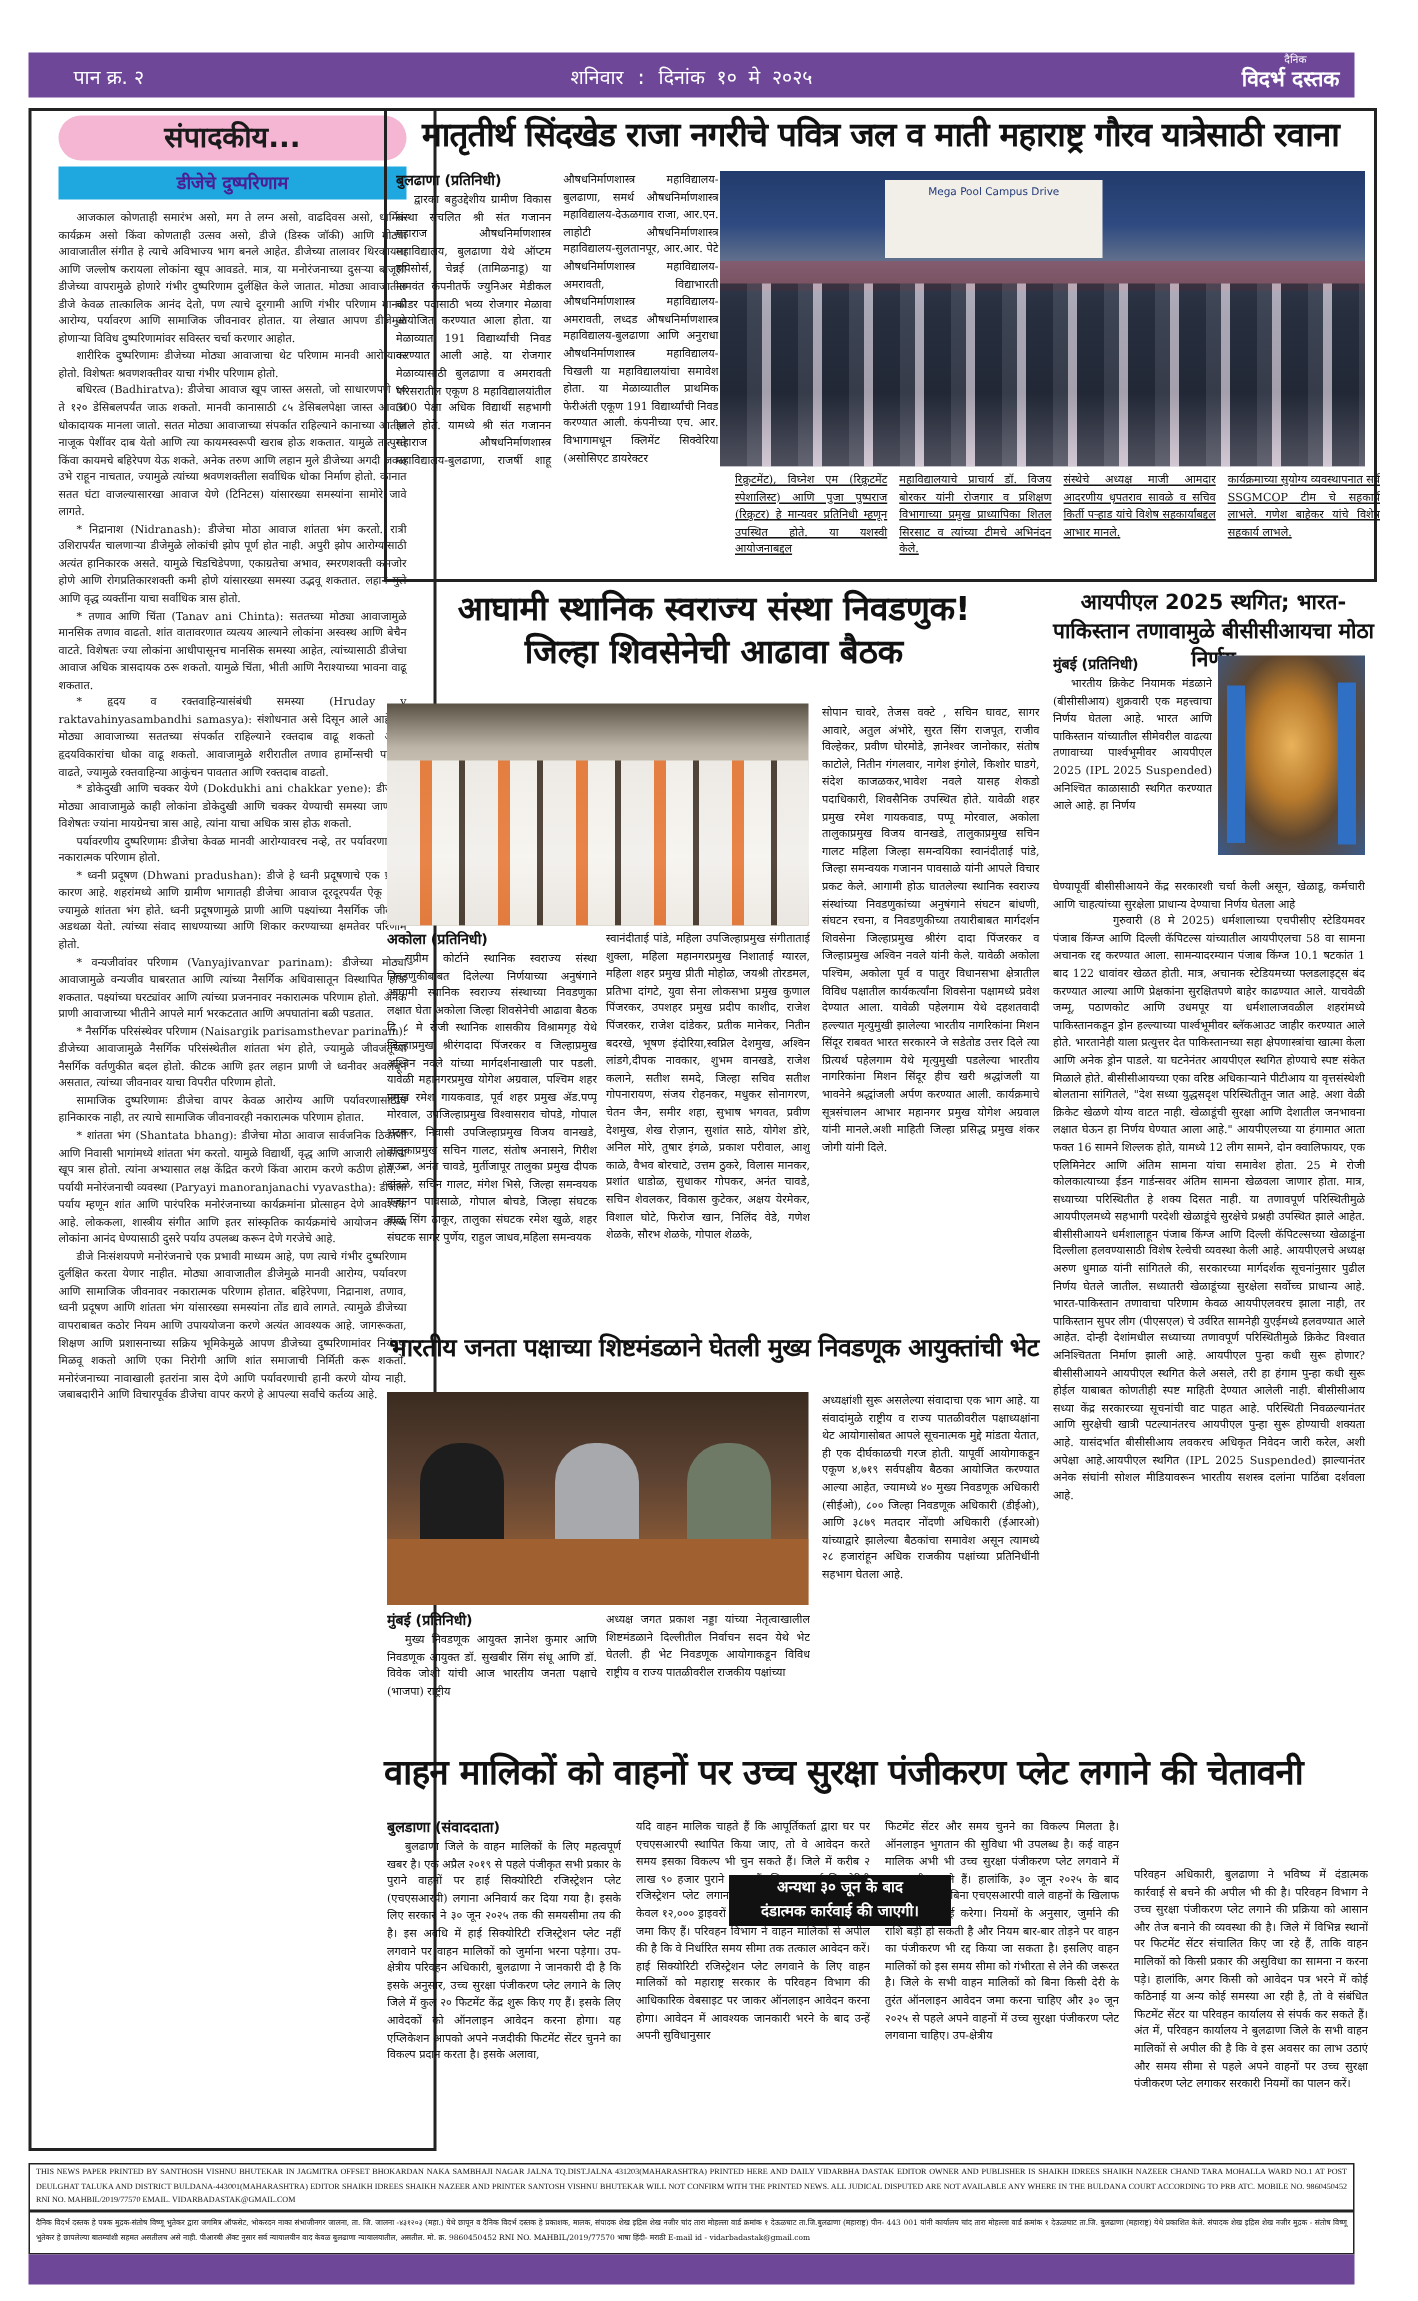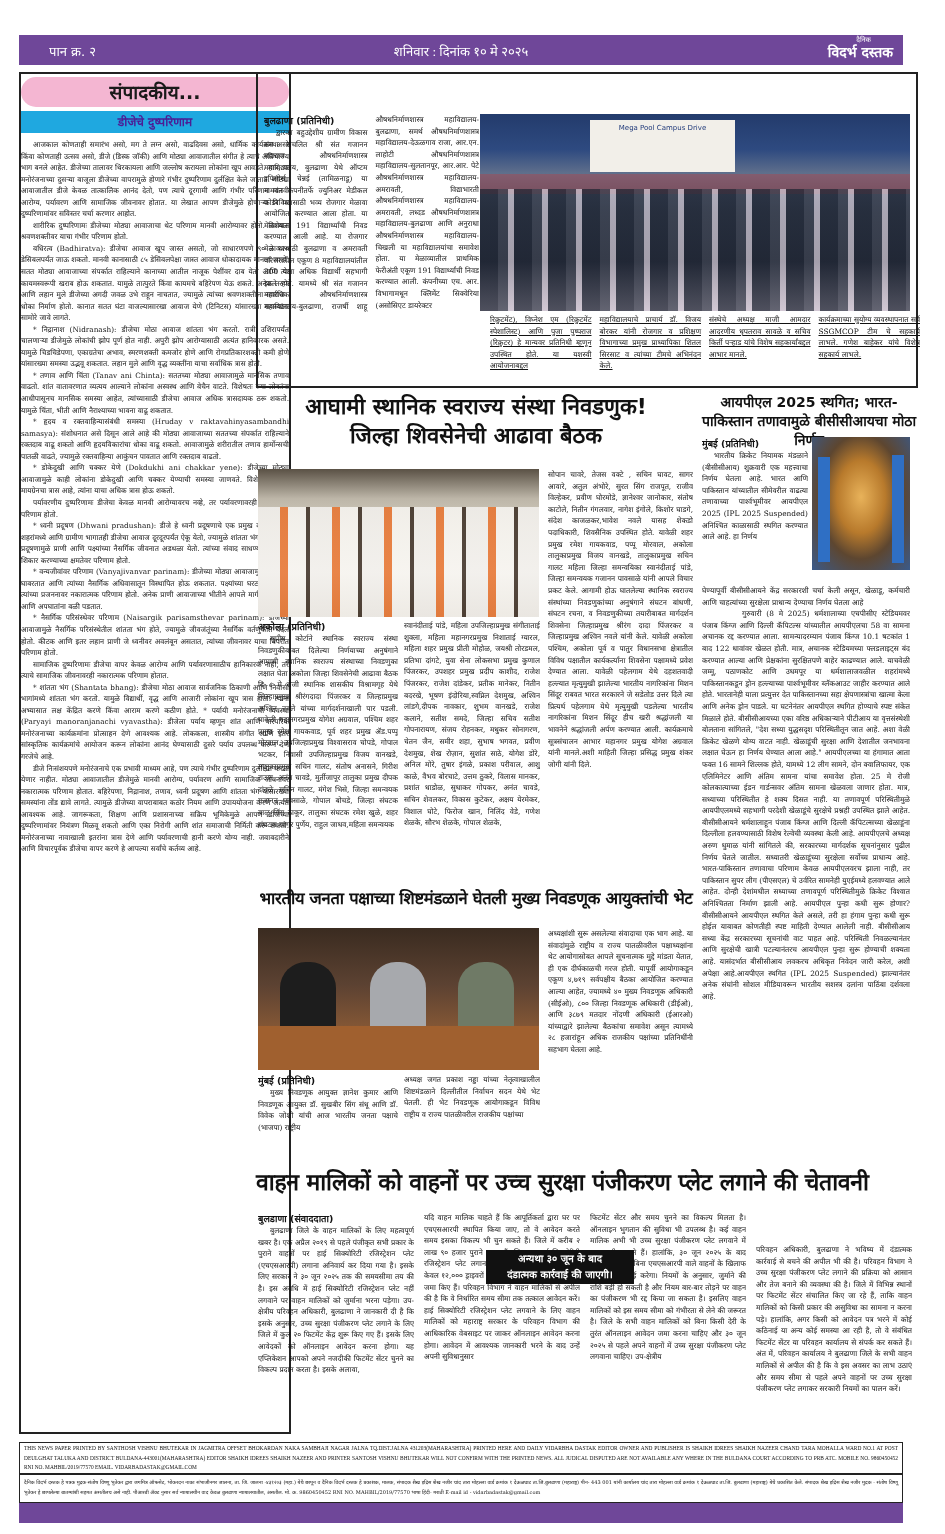--- a/index.html
+++ b/index.html
@@ -1,31 +1,31 @@
 <!DOCTYPE html>
 <html><head>
 <meta charset="utf-8">
 <style>
   * { box-sizing: border-box; margin: 0; padding: 0; }
   html, body { width: 945px; height: 1534px; background: #ffffff; overflow: hidden; }
   body { font-family: "DejaVu Serif", serif; color: #111; position: relative; }
 
   .header { position: absolute; left: 19px; top: 35px; width: 884px; height: 30px; background: #6f4799; color: #fff; }
   .header .page-no { position: absolute; left: 30px; top: 7px; font-size: 13px; font-family: "DejaVu Sans", sans-serif; }
-  .header .date { position: absolute; left: 0; right: 0; top: 7px; text-align: center; font-size: 13px; font-family: Liberation Serif, serif; }
+  .header .date { position: absolute; left: 0; right: 0; top: 7px; text-align: center; font-size: 13px; font-family: Liberation Mono, monospace; }
   .header .brand { position: absolute; right: 10px; top: 2px; text-align: right; font-family: "DejaVu Sans", sans-serif; line-height: 1; }
   .header .brand .daily { font-size: 7px; display: block; margin-right: 22px; }
   .header .brand .name { font-size: 14px; font-weight: bold; }
 
   .text { font-size: 7.4px; line-height: 11.6px; text-align: justify; font-family: "DejaVu Serif", serif; }
   .text p { text-indent: 12px; }
   .dateline { font-weight: bold; font-size: 9.5px; line-height: 13px; font-family: "DejaVu Sans", sans-serif; }
 
   
-  .editorial { position: absolute; left: 19px; top: 72px; width: 272px; height: 1362px; border: 2px solid #222; padding: 3px 0; overflow: hidden; }
+  .editorial { position: absolute; left: 19px; top: 72px; width: 272px; height: 1362px; border: 2px solid #222; padding: 3px 18px; overflow: hidden; }
   .ed-title { background: #f4b6d2; border-radius: 18px; height: 30px; text-align: center; font-size: 19px; font-weight: bold; line-height: 30px; font-family: "DejaVu Sans", sans-serif; color: #1a1a1a; }
   .ed-sub { margin-top: 4px; background: #1fa8e0; color: #4c1d95; text-align: center; font-size: 12px; height: 22px; line-height: 22px; font-family: "DejaVu Sans", sans-serif; font-weight: bold; }
   .editorial .text { margin-top: 6px; font-size: 7.3px; line-height: 11.55px; }
 
   
   .story-top { position: absolute; left: 256px; top: 72px; width: 662px; height: 316px; border: 2px solid #222; padding: 3px 6px; }
   .story-top .headline { font-size: 22px; font-weight: bold; text-align: center; letter-spacing: -0.5px; line-height: 28px; font-family: "DejaVu Sans", sans-serif; white-space: nowrap; }
   .st-body { position: absolute; left: 6px; top: 40px; width: 215px; height: 270px; column-count: 2; column-gap: 8px; overflow: hidden; }
   .st-photo { position: absolute; left: 222px; top: 40px; width: 430px; height: 197px; background: linear-gradient(180deg,#233b6c 0%,#2e4a80 18%,#5f6f8c 30%,#3e4a5c 50%,#2d3442 75%,#c6bdc9 100%); overflow: hidden; }
   .st-photo .banner { position: absolute; left: 110px; top: 6px; width: 145px; height: 52px; background: #f2efe9; }
@@ -100,20 +100,21 @@
     <p>* ध्वनी प्रदूषण (Dhwani pradushan): डीजे हे ध्वनी प्रदूषणाचे एक प्रमुख कारण आहे. शहरांमध्ये आणि ग्रामीण भागातही डीजेचा आवाज दूरदूरपर्यंत ऐकू येतो, ज्यामुळे शांतता भंग होते. ध्वनी प्रदूषणामुळे प्राणी आणि पक्ष्यांच्या नैसर्गिक जीवनात अडथळा येतो. त्यांच्या संवाद साधण्याच्या आणि शिकार करण्याच्या क्षमतेवर परिणाम होतो.</p>
     <p>* वन्यजीवांवर परिणाम (Vanyajivanvar parinam): डीजेच्या मोठ्या आवाजामुळे वन्यजीव घाबरतात आणि त्यांच्या नैसर्गिक अधिवासातून विस्थापित होऊ शकतात. पक्ष्यांच्या घरट्यांवर आणि त्यांच्या प्रजननावर नकारात्मक परिणाम होतो. अनेक प्राणी आवाजाच्या भीतीने आपले मार्ग भरकटतात आणि अपघातांना बळी पडतात.</p>
     <p>* नैसर्गिक परिसंस्थेवर परिणाम (Naisargik parisamsthevar parinam): डीजेच्या आवाजामुळे नैसर्गिक परिसंस्थेतील शांतता भंग होते, ज्यामुळे जीवजंतूंच्या नैसर्गिक वर्तणुकीत बदल होतो. कीटक आणि इतर लहान प्राणी जे ध्वनीवर अवलंबून असतात, त्यांच्या जीवनावर याचा विपरीत परिणाम होतो.</p>
     <p>सामाजिक दुष्परिणामः डीजेचा वापर केवळ आरोग्य आणि पर्यावरणासाठीच हानिकारक नाही, तर त्याचे सामाजिक जीवनावरही नकारात्मक परिणाम होतात.</p>
     <p>* शांतता भंग (Shantata bhang): डीजेचा मोठा आवाज सार्वजनिक ठिकाणी आणि निवासी भागांमध्ये शांतता भंग करतो. यामुळे विद्यार्थी, वृद्ध आणि आजारी लोकांना खूप त्रास होतो. त्यांना अभ्यासात लक्ष केंद्रित करणे किंवा आराम करणे कठीण होते. * पर्यायी मनोरंजनाची व्यवस्था (Paryayi manoranjanachi vyavastha): डीजेला पर्याय म्हणून शांत आणि पारंपरिक मनोरंजनाच्या कार्यक्रमांना प्रोत्साहन देणे आवश्यक आहे. लोककला, शास्त्रीय संगीत आणि इतर सांस्कृतिक कार्यक्रमांचे आयोजन करून लोकांना आनंद घेण्यासाठी दुसरे पर्याय उपलब्ध करून देणे गरजेचे आहे.</p>
     <p>डीजे निःसंशयपणे मनोरंजनाचे एक प्रभावी माध्यम आहे, पण त्याचे गंभीर दुष्परिणाम दुर्लक्षित करता येणार नाहीत. मोठ्या आवाजातील डीजेमुळे मानवी आरोग्य, पर्यावरण आणि सामाजिक जीवनावर नकारात्मक परिणाम होतात. बहिरेपणा, निद्रानाश, तणाव, ध्वनी प्रदूषण आणि शांतता भंग यांसारख्या समस्यांना तोंड द्यावे लागते. त्यामुळे डीजेच्या वापराबाबत कठोर नियम आणि उपाययोजना करणे अत्यंत आवश्यक आहे. जागरूकता, शिक्षण आणि प्रशासनाच्या सक्रिय भूमिकेमुळे आपण डीजेच्या दुष्परिणामांवर नियंत्रण मिळवू शकतो आणि एका निरोगी आणि शांत समाजाची निर्मिती करू शकतो. मनोरंजनाच्या नावाखाली इतरांना त्रास देणे आणि पर्यावरणाची हानी करणे योग्य नाही. जबाबदारीने आणि विचारपूर्वक डीजेचा वापर करणे हे आपल्या सर्वांचे कर्तव्य आहे.</p>
   </div>
 </div>
 
 <div class="story-top">
+  <div class="headline">मातृतीर्थ सिंदखेड राजा नगरीचे पवित्र जल व माती महाराष्ट्र गौरव यात्रेसाठी रवाना</div>
   <div class="st-body text">
     <div class="dateline">बुलढाणा (प्रतिनिधी)</div>
     <p>द्वारका बहुउद्देशीय ग्रामीण विकास संस्था संचलित श्री संत गजानन महाराज औषधनिर्माणशास्त्र महाविद्यालय, बुलढाणा येथे ऑप्टम इपिसोर्स, चेन्नई (तामिळनाडू) या नामवंत कंपनीतर्फे ज्युनिअर मेडीकल कोडर पदासाठी भव्य रोजगार मेळावा आयोजित करण्यात आला होता. या मेळाव्यात 191 विद्यार्थ्यांची निवड करण्यात आली आहे. या रोजगार मेळाव्यासाठी बुलढाणा व अमरावती परिसरातील एकूण 8 महाविद्यालयांतील 300 पेक्षा अधिक विद्यार्थी सहभागी झाले होते. यामध्ये श्री संत गजानन महाराज औषधनिर्माणशास्त्र महाविद्यालय-बुलढाणा, राजर्षी शाहू औषधनिर्माणशास्त्र महाविद्यालय-बुलढाणा, समर्थ औषधनिर्माणशास्त्र महाविद्यालय-देऊळगाव राजा, आर.एन. लाहोटी औषधनिर्माणशास्त्र महाविद्यालय-सुलतानपूर, आर.आर. पेटे औषधनिर्माणशास्त्र महाविद्यालय-अमरावती, विद्याभारती औषधनिर्माणशास्त्र महाविद्यालय-अमरावती, लध्दड औषधनिर्माणशास्त्र महाविद्यालय-बुलढाणा आणि अनुराधा औषधनिर्माणशास्त्र महाविद्यालय-चिखली या महाविद्यालयांचा समावेश होता. या मेळाव्यातील प्राथमिक फेरीअंती एकूण 191 विद्यार्थ्यांची निवड करण्यात आली. कंपनीच्या एच. आर. विभागामधून क्लिमेंट सिक्वेरिया (असोसिएट डायरेक्टर</p>
   </div>
   <div class="st-photo">
     <div class="banner">
         <span>Mega Pool Campus Drive</span>
       </div>
     <div class="stage"></div>
     <div class="rows"></div>

